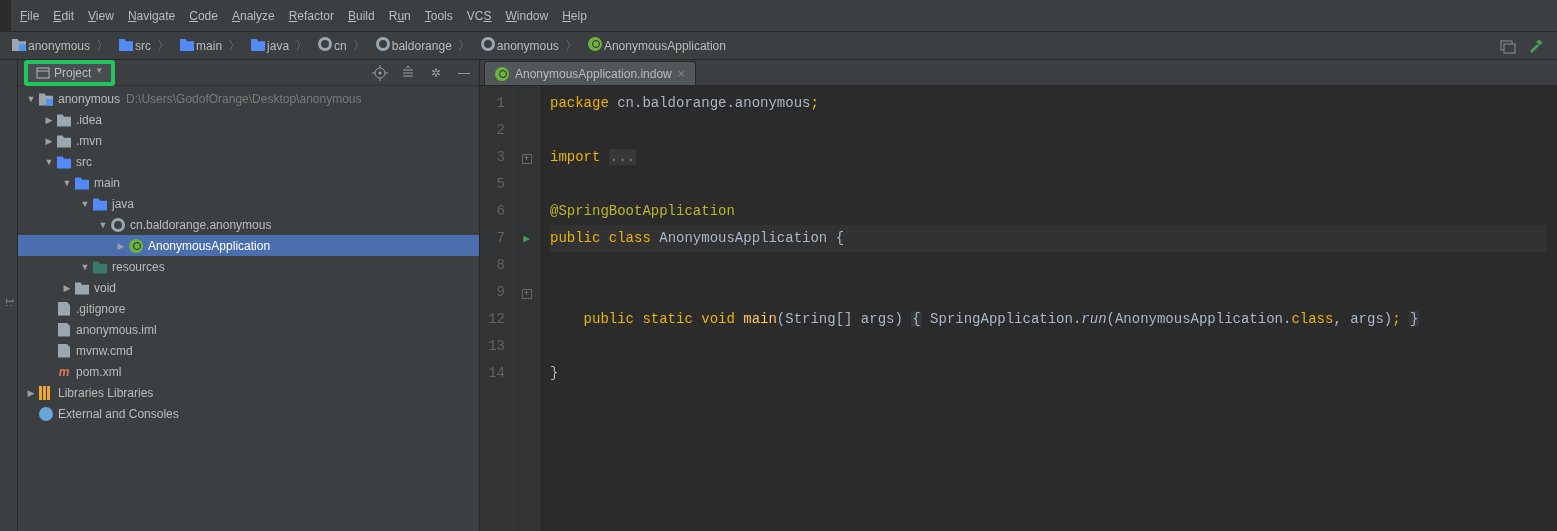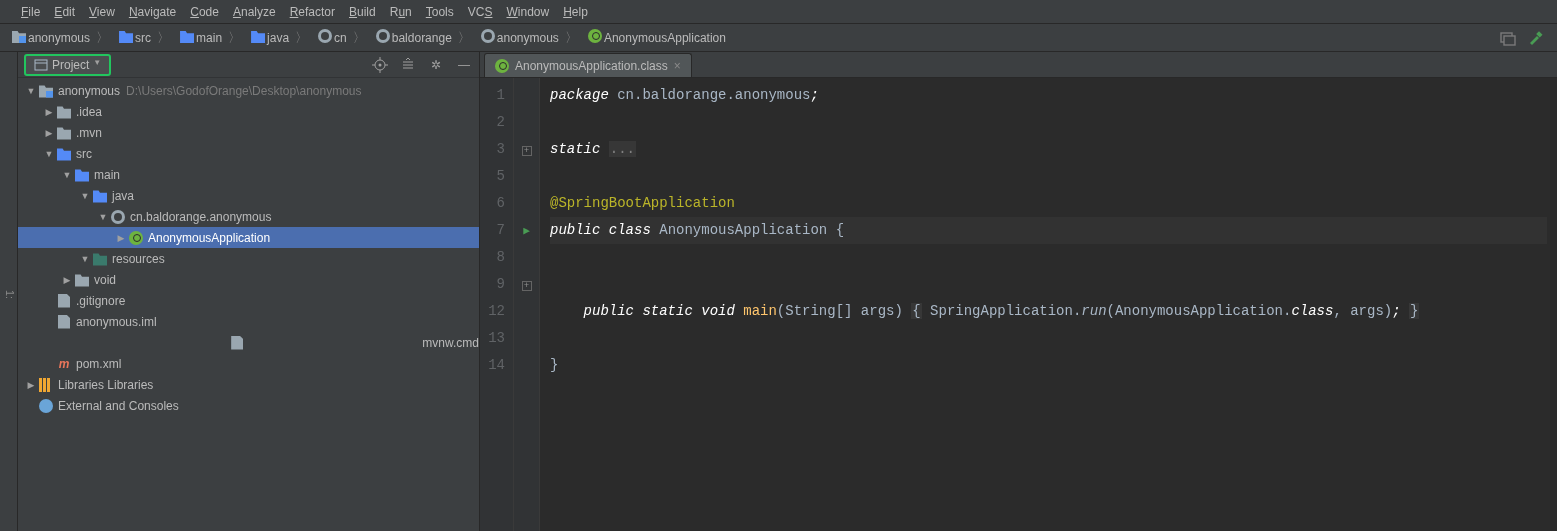--- a/index.html
+++ b/index.html
@@ -1,18 +1,18 @@
 <!DOCTYPE html>
 <html><head>
 <meta charset="utf-8">
 <style>
   * { margin: 0; padding: 0; box-sizing: border-box; }
   html, body { width: 1557px; height: 531px; background:#2b2b2b; font-family: "Segoe UI", Arial, sans-serif; font-size: 12px; color:#bbbbbb; overflow:hidden; }
   
-  .menu-bar { height:24px; background:#3c3f41; border-bottom:1px solid #282828; display:flex; align-items:center; padding-left:14px; }
+  .menu-bar { height:32px; background:#3c3f41; border-bottom:1px solid #282828; display:flex; align-items:center; padding-left:2px;margin-left:11px; }
   .menu-item { padding:0 7px; height:24px; line-height:24px; color:#bbbbbb; cursor:default; }
   .menu-item u { text-decoration: underline; }
   
   .bc-bar { height:28px; background:#3c3f41; border-bottom:1px solid #282828; display:flex; align-items:center; padding:0 6px; }
   .bc-item { display:flex; align-items:center; height:20px; padding:0 2px; }
   .bc-item span{ margin-left:2px; color:#bbbbbb;}
   .chev { color:#808080; margin:0 4px; font-size:13px; }
   .bc-right { margin-left:auto; display:flex; align-items:center; gap:10px; padding-right:6px; }
   .ic { display:inline-block; width:14px; height:14px; }
   .ic-folder { background:#9aa7b0; clip-path: polygon(0 15%, 40% 15%, 50% 30%, 100% 30%, 100% 100%, 0 100%); }
@@ -28,21 +28,21 @@
   .ic-file { width:12px;height:14px;background:#9aa7b0;clip-path:polygon(0 0, 70% 0, 100% 25%, 100% 100%, 0 100%); }
   .ic-file-m { width:14px;height:14px;display:flex;align-items:center;justify-content:center;color:#e8765b;font-style:italic;font-weight:bold;}
   .ic-lib { width:14px;height:14px;display:grid;grid-template-columns:repeat(3,3px);gap:1px;}
   .ic-lib span{background:#f0a732;}
   .ic-scratch{width:14px;height:14px;border-radius:50%;background:#6aa5d8;}
   
   .main { display:flex; height:calc(531px - 24px - 28px); }
   .sidebar-left-gutter{ width:18px; background:#3c3f41; border-right:1px solid #282828; writing-mode:vertical-rl; text-align:center; padding-top:6px; color:#888;}
   .project-panel { width:462px; background:#3c3f41; border-right:1px solid #282828; display:flex; flex-direction:column; }
   .pp-header { height:26px; display:flex; align-items:center; padding:0 6px; background:#3c3f41; border-bottom:1px solid #313335; }
-  .pp-title-box{display:flex;align-items:flex-start;gap:4px;padding:2px 8px;background:#4b4e50;border:2px solid #22c55e;border-radius:3px;}
+  .pp-title-box{display:flex;align-items:flex-start;gap:4px;padding:2px 8px;background:#4b4e50;border:4px solid #22c55e;border-radius:3px;}
   .pp-title-box .arrow{font-size:8px;color:#a0a0a0;}
   .pp-icons{margin-left:auto;display:flex;gap:10px;align-items:center;}
   .pp-icon-btn{width:18px;height:18px;display:flex;align-items:center;justify-content:center;color:#a0a0a0;}
   .tree { flex:1; overflow:auto; padding-top:2px;}
   .tree-row { height:21px; display:flex; align-items:center; padding-left:6px; white-space:nowrap; }
   .tree-row .tw { display:inline-block; width:14px; text-align:center; color:#a0a0a0; font-size:9px;}
   .tree-row .node-icon{ display:inline-flex; width:16px; height:16px; align-items:center;justify-content:center; margin-right:4px;}
   .tree-row.sel { background:#4b6eaf; color:#ffffff; }
   .path-dim{ color:#7a7a7a; margin-left:6px;}
   
@@ -51,21 +51,21 @@
   .tab{ height:24px; display:flex; align-items:center; gap:6px; padding:0 10px; background:#515658; border:1px solid #282828; border-bottom:none; color:#bbbbbb; border-top-left-radius:3px;border-top-right-radius:3px;}
   .tab .close{ color:#8a8a8a; font-size:12px; }
   .code-area{ flex:1; display:flex; font-family: Consolas, "Courier New", monospace; font-size:14px; background:#2b2b2b;}
   .gutter-nums{ width:34px; background:#313335; text-align:right; color:#606366; padding:4px 8px 0 0; line-height:27px; border-right:1px solid #3a3a3a;}
   .gutter-run{ width:26px; background:#313335; padding-top:4px; line-height:27px; text-align:center; border-right:1px solid #3a3a3a;}
   .run-tri{ color:#499c54; font-size:11px;}
   .fold-box{ display:inline-block; width:10px; height:10px; border:1px solid #646464; color:#8e8e8e; font-size:9px; line-height:8px; text-align:center; margin-top:8px;}
   .code{ flex:1; padding:4px 0 0 10px; line-height:27px; white-space:pre; color:#a9b7c6;}
   .code .line{ height:27px; }
   .code .cur{ background:#323232; display:block;}
-  .kw{ color:#ffffff;font-style:italic;}
+  .kw{ color:#eab308;}
   .ann{ color:#bbb529;}
   .fn{ color:#ffc66d;}
   .dim{ color:#808080;}
   .italic{ font-style:italic;}
   .block-hi{ background:#373737; padding:0 1px;}
   
   .editor-area{position:relative;}
   .right-strip{position:absolute; right:0; top:26px; bottom:0; width:10px; background:#2b2b2b;}
   
   .hdr-right-icon{width:18px;height:18px;}
@@ -266,21 +266,21 @@
           </span>
           <span>.gitignore</span>
         </div>
         <div class="tree-row" style="padding-left: 24px;">
           <span class="tw"></span>
           <span class="node-icon">
             <span class="ic ic-file"></span>
           </span>
           <span>anonymous.iml</span>
         </div>
-        <div class="tree-row" style="padding-left: 24px; justify-content: space-between;">
+        <div class="tree-row" style="padding-left: 24px;">
           <span class="tw"></span>
           <span class="node-icon">
             <span class="ic ic-file"></span>
           </span>
           <span>mvnw.cmd</span>
         </div>
         <div class="tree-row" style="padding-left: 24px;">
           <span class="tw"></span>
           <span class="node-icon">
             <span class="ic-file-m">m</span>
@@ -305,21 +305,21 @@
           </span>
           <span>External and Consoles</span>
         </div>
       </div>
   </div>
 
   <div class="editor-area">
     <div class="tabs">
       <div class="tab">
         <span class="ic-spring" style="width:14px;height:14px;"></span>
-        <span>AnonymousApplication.class</span>
+        <span>AnonymousApplication.indow</span>
         <span class="close">×</span>
       </div>
     </div>
     <div class="code-area">
       <div class="gutter-nums">
           <div>1</div>
           <div>2</div>
           <div>3</div>
           <div>5</div>
           <div>6</div>
@@ -338,21 +338,21 @@
           <div style="height: 27px;"></div>
           <div style="height: 27px;"><span class="run-tri">▶</span></div>
           <div style="height: 27px;"></div>
           <div style="height: 27px;"><span class="fold-box">+</span></div>
           <div style="height: 27px;"></div>
           <div style="height: 27px;"></div>
           <div style="height: 27px;"></div>
         </div>
       <div class="code"><span class="line"><span class="kw">package</span><span> cn.baldorange.anonymous</span><span class="kw">;</span></span>
 <span class="line"><span></span></span>
-<span class="line"><span class="kw">static </span><span class="dim block-hi">...</span></span>
+<span class="line"><span class="kw">import </span><span class="dim block-hi">...</span></span>
 <span class="line"><span></span></span>
 <span class="line"><span class="ann">@SpringBootApplication</span></span>
 <span class="line cur"><span class="kw">public class</span><span> AnonymousApplication {</span></span>
 <span class="line"><span></span></span>
 <span class="line"><span>    </span><span class="kw">public static void</span><span> </span><span class="fn">main</span><span>(String[] args) </span><span class="block-hi">{</span><span> SpringApplication.</span><span class="italic">run</span><span>(AnonymousApplication.</span><span class="kw">class</span><span>, args)</span><span class="kw">;</span><span> </span><span class="block-hi">}</span></span>
 <span class="line"><span></span></span>
 <span class="line"><span>}</span></span>
 <span class="line"><span></span></span>
 </div>
     </div>

